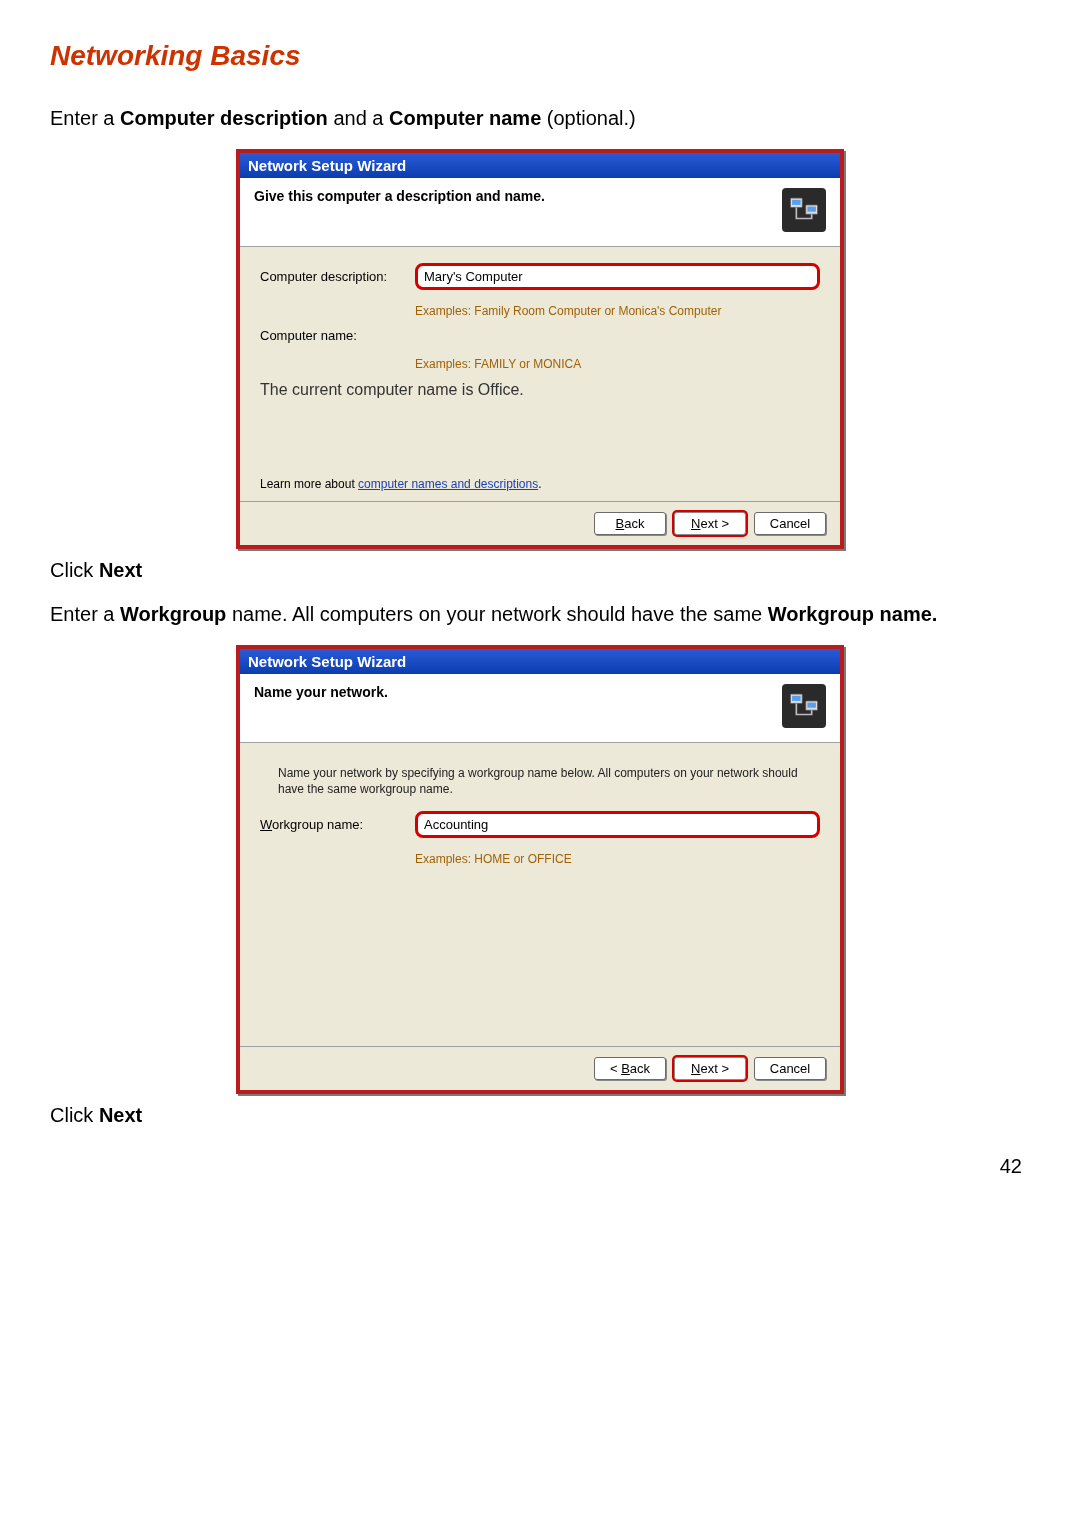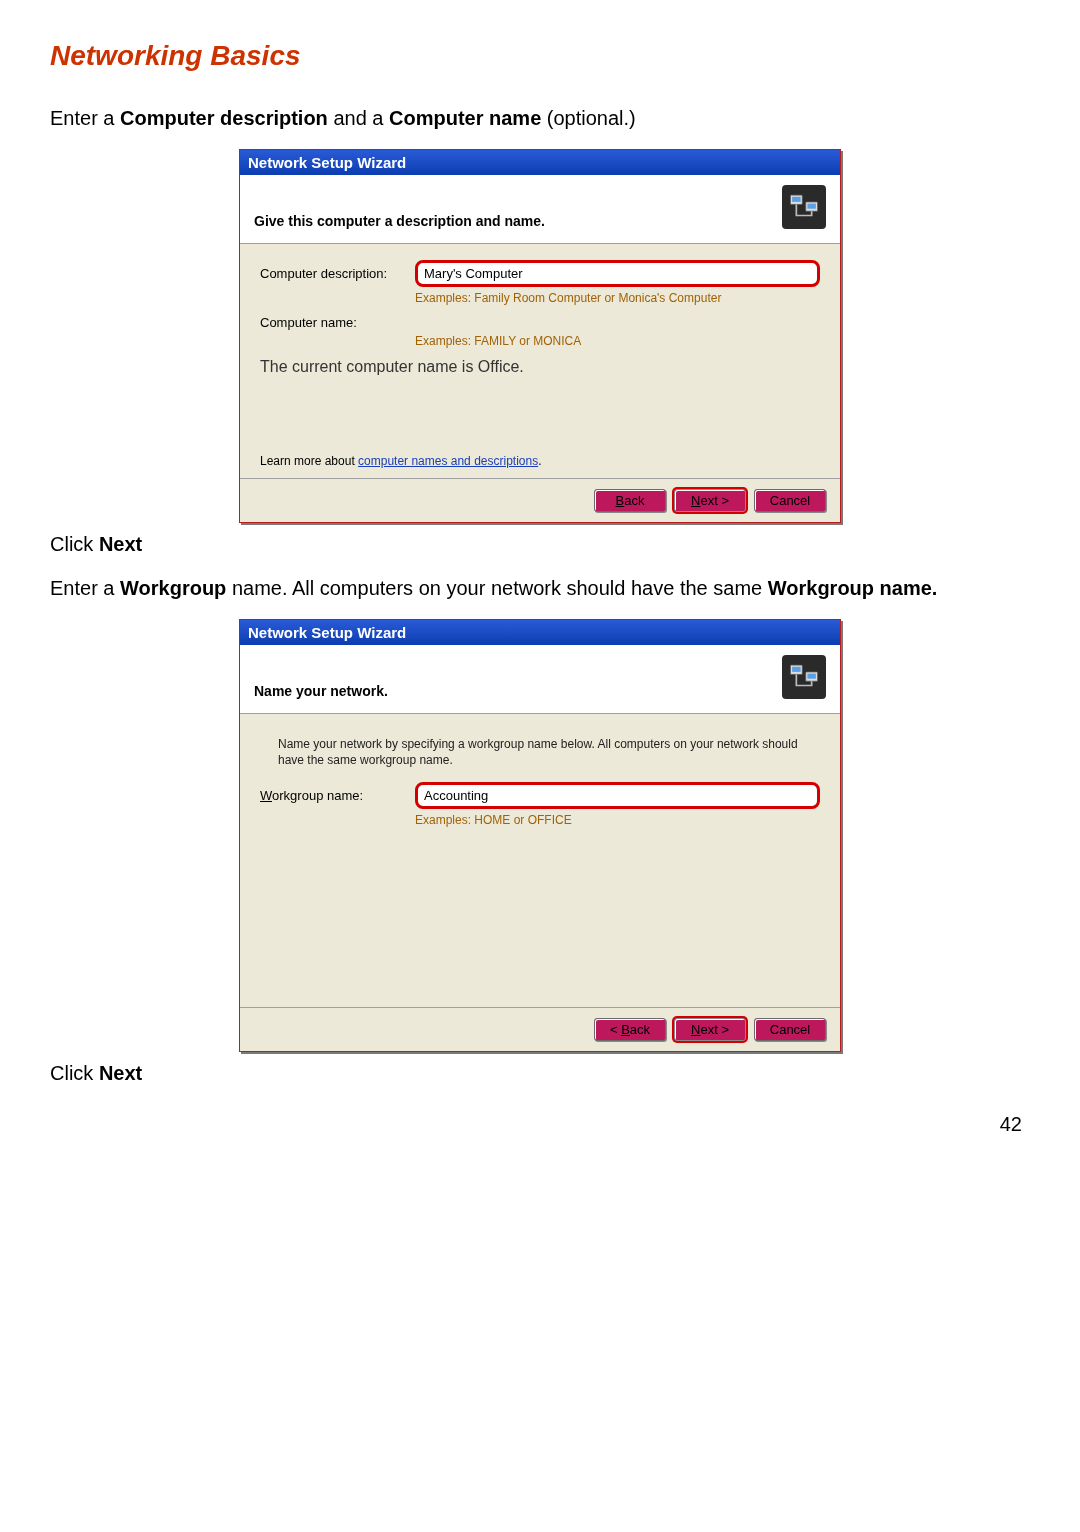--- a/index.html
+++ b/index.html
@@ -21,37 +21,37 @@
   }
   .instruction {
     font-size: 20px;
     margin: 16px 0;
     line-height: 1.45;
   }
   .instruction b { font-weight: bold; }
   .wizard {
     width: 600px;
     margin: 4px auto 10px auto;
-    border: 1px solid #b91c1c;
+    border: 4px solid #b91c1c;
     background: #ece9d8;
     box-shadow: 2px 2px 0 #7a7a7a;
   }
   .titlebar {
     background: linear-gradient(#2a5bd7, #0b3db0);
     color: #fff;
     font-weight: bold;
     padding: 4px 8px;
     font-size: 15px;
   }
   .header {
     background: #fff;
     padding: 10px 14px 14px 14px;
     display: flex;
     justify-content: space-between;
-    align-items: flex-end;
+    align-items: flex-start;
     border-bottom: 1px solid #a0a0a0;
   }
   .header-text {
     font-weight: bold;
     font-size: 14px;
   }
   .header-icon {
     width: 44px;
     height: 44px;
     background: #2a2a2a;
@@ -62,21 +62,21 @@
     justify-content: center;
   }
   .header-icon svg { width: 34px; height: 34px; }
   .body {
     padding: 16px 20px 10px 20px;
     font-size: 13px;
   }
   .row {
     display: flex;
     align-items: center;
-    margin-bottom: 4px;
+    margin-bottom: 14px;
   }
   .label-col {
     width: 155px;
     font-size: 13px;
   }
   .label-col .uline { text-decoration: underline; }
   .input-wrap {
     flex: 1;
     position: relative;
   }
@@ -118,21 +118,21 @@
     padding: 10px 14px;
     display: flex;
     justify-content: flex-end;
     gap: 8px;
     background: #ece9d8;
   }
   .win-btn {
     min-width: 72px;
     padding: 3px 12px;
     font-size: 13px;
-    background: #be185d;
+    background: #ffffff;
     border: 1px solid #6b6b6b;
     border-radius: 3px;
     box-shadow: inset 1px 1px 0 #fff, 1px 1px 0 #888;
     cursor: pointer;
     text-align: center;
   }
   .win-btn .ul { text-decoration: underline; }
   .win-btn.highlight {
     box-shadow: 0 0 0 2px #d40000, inset 1px 1px 0 #fff;
     border-color: #8a8a8a;

